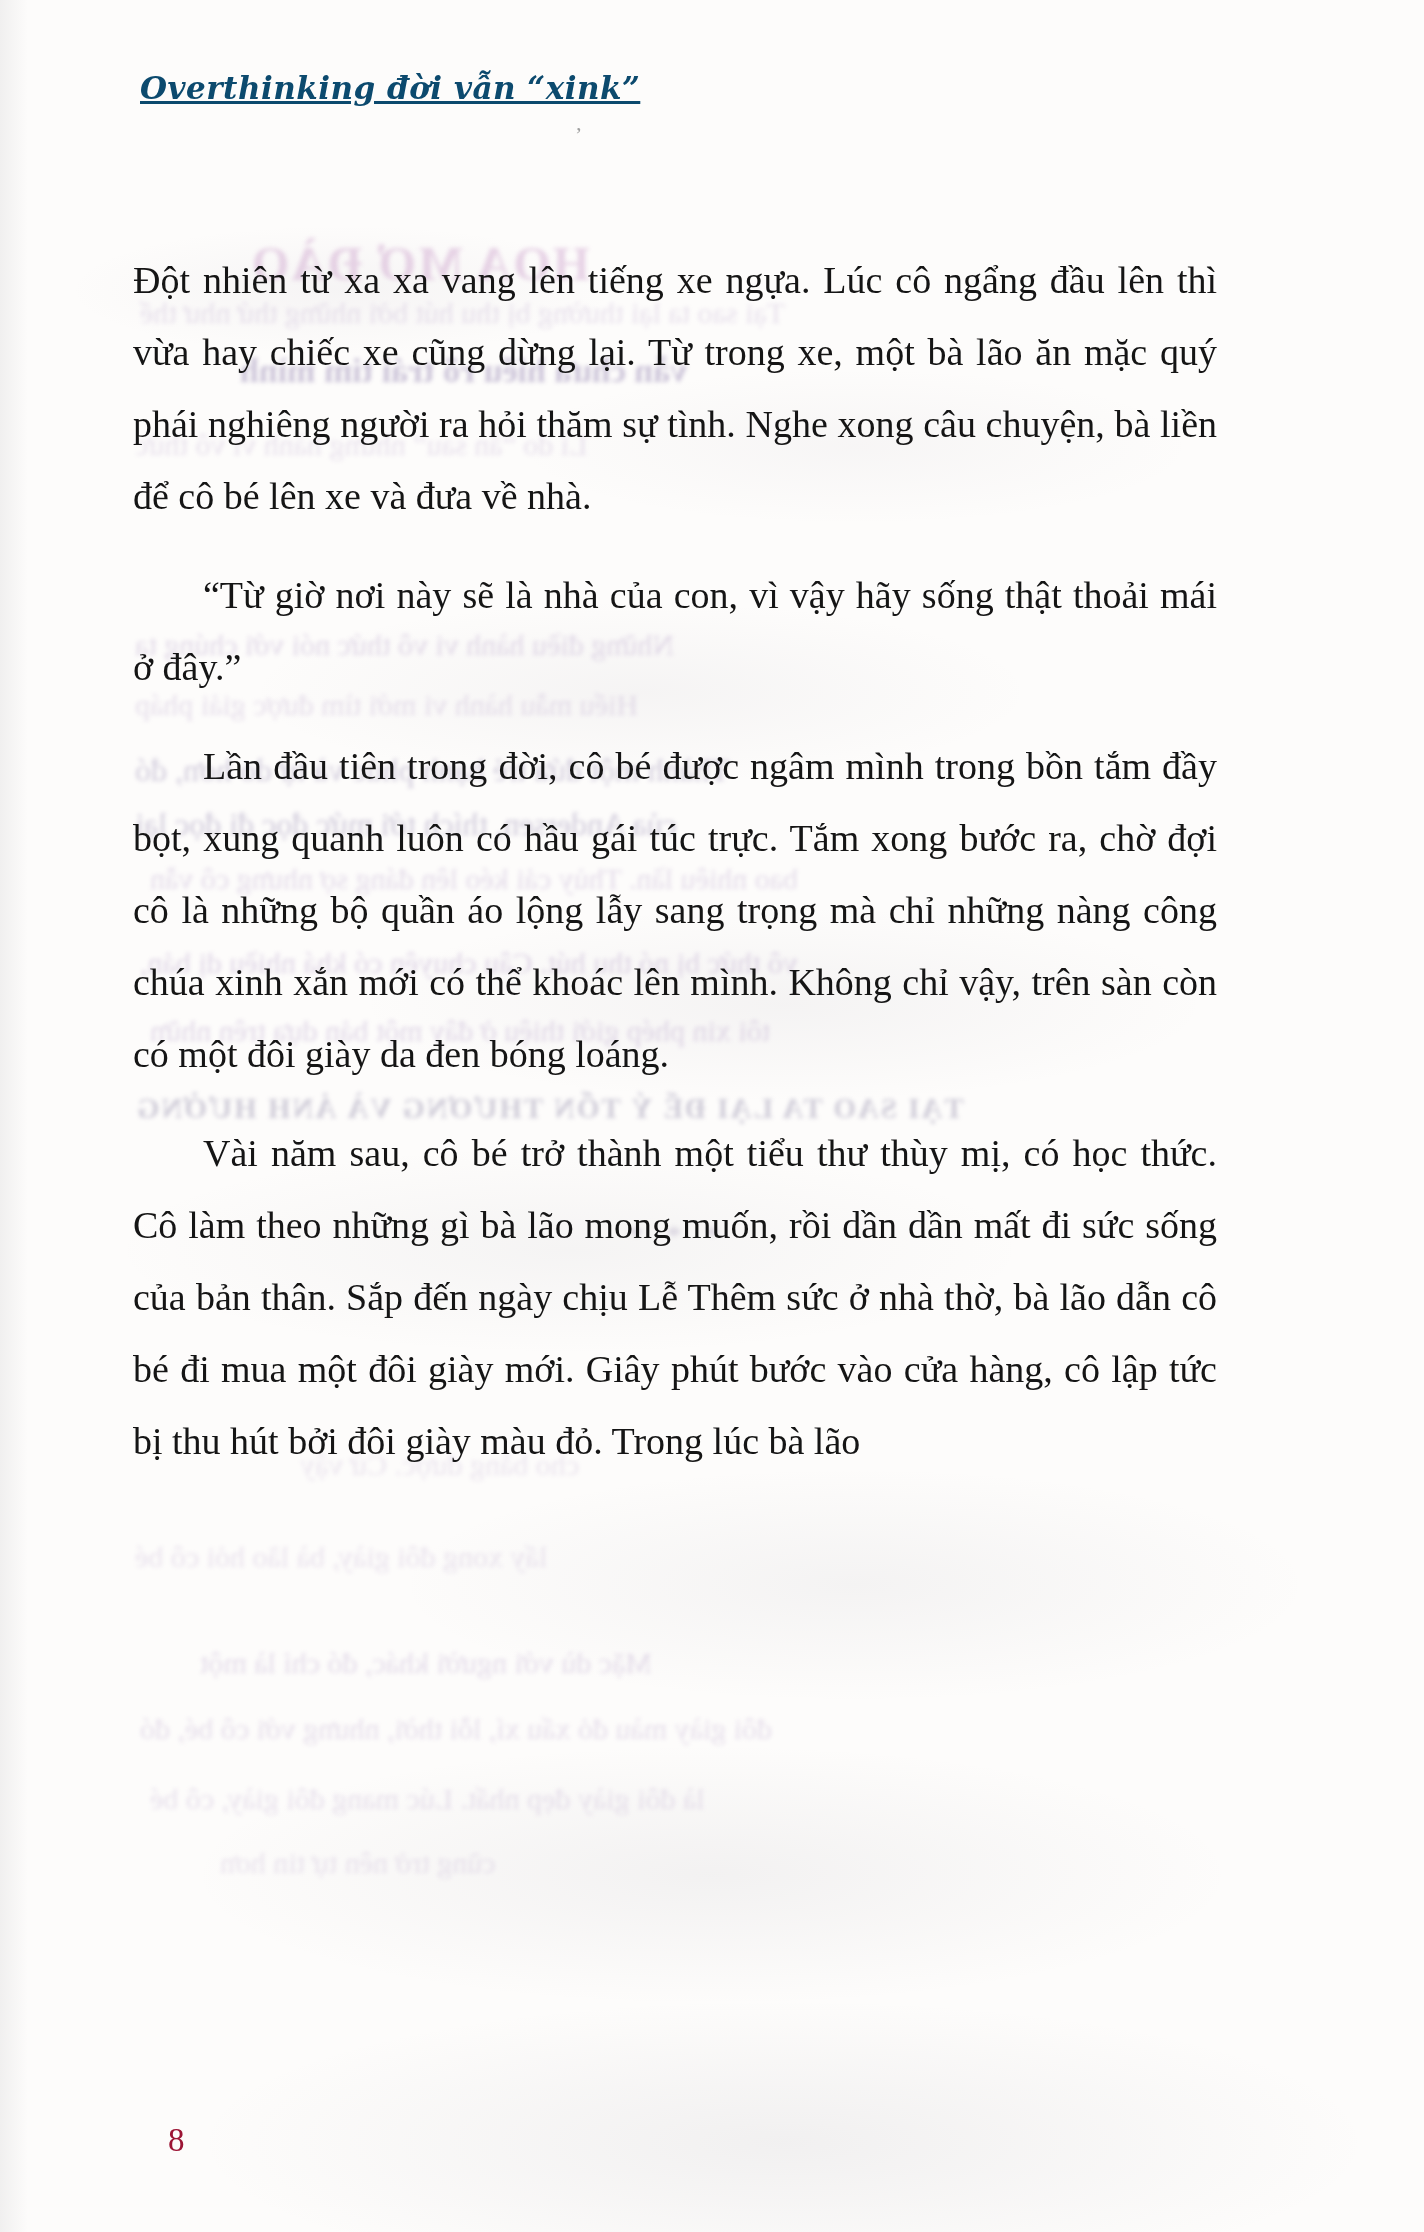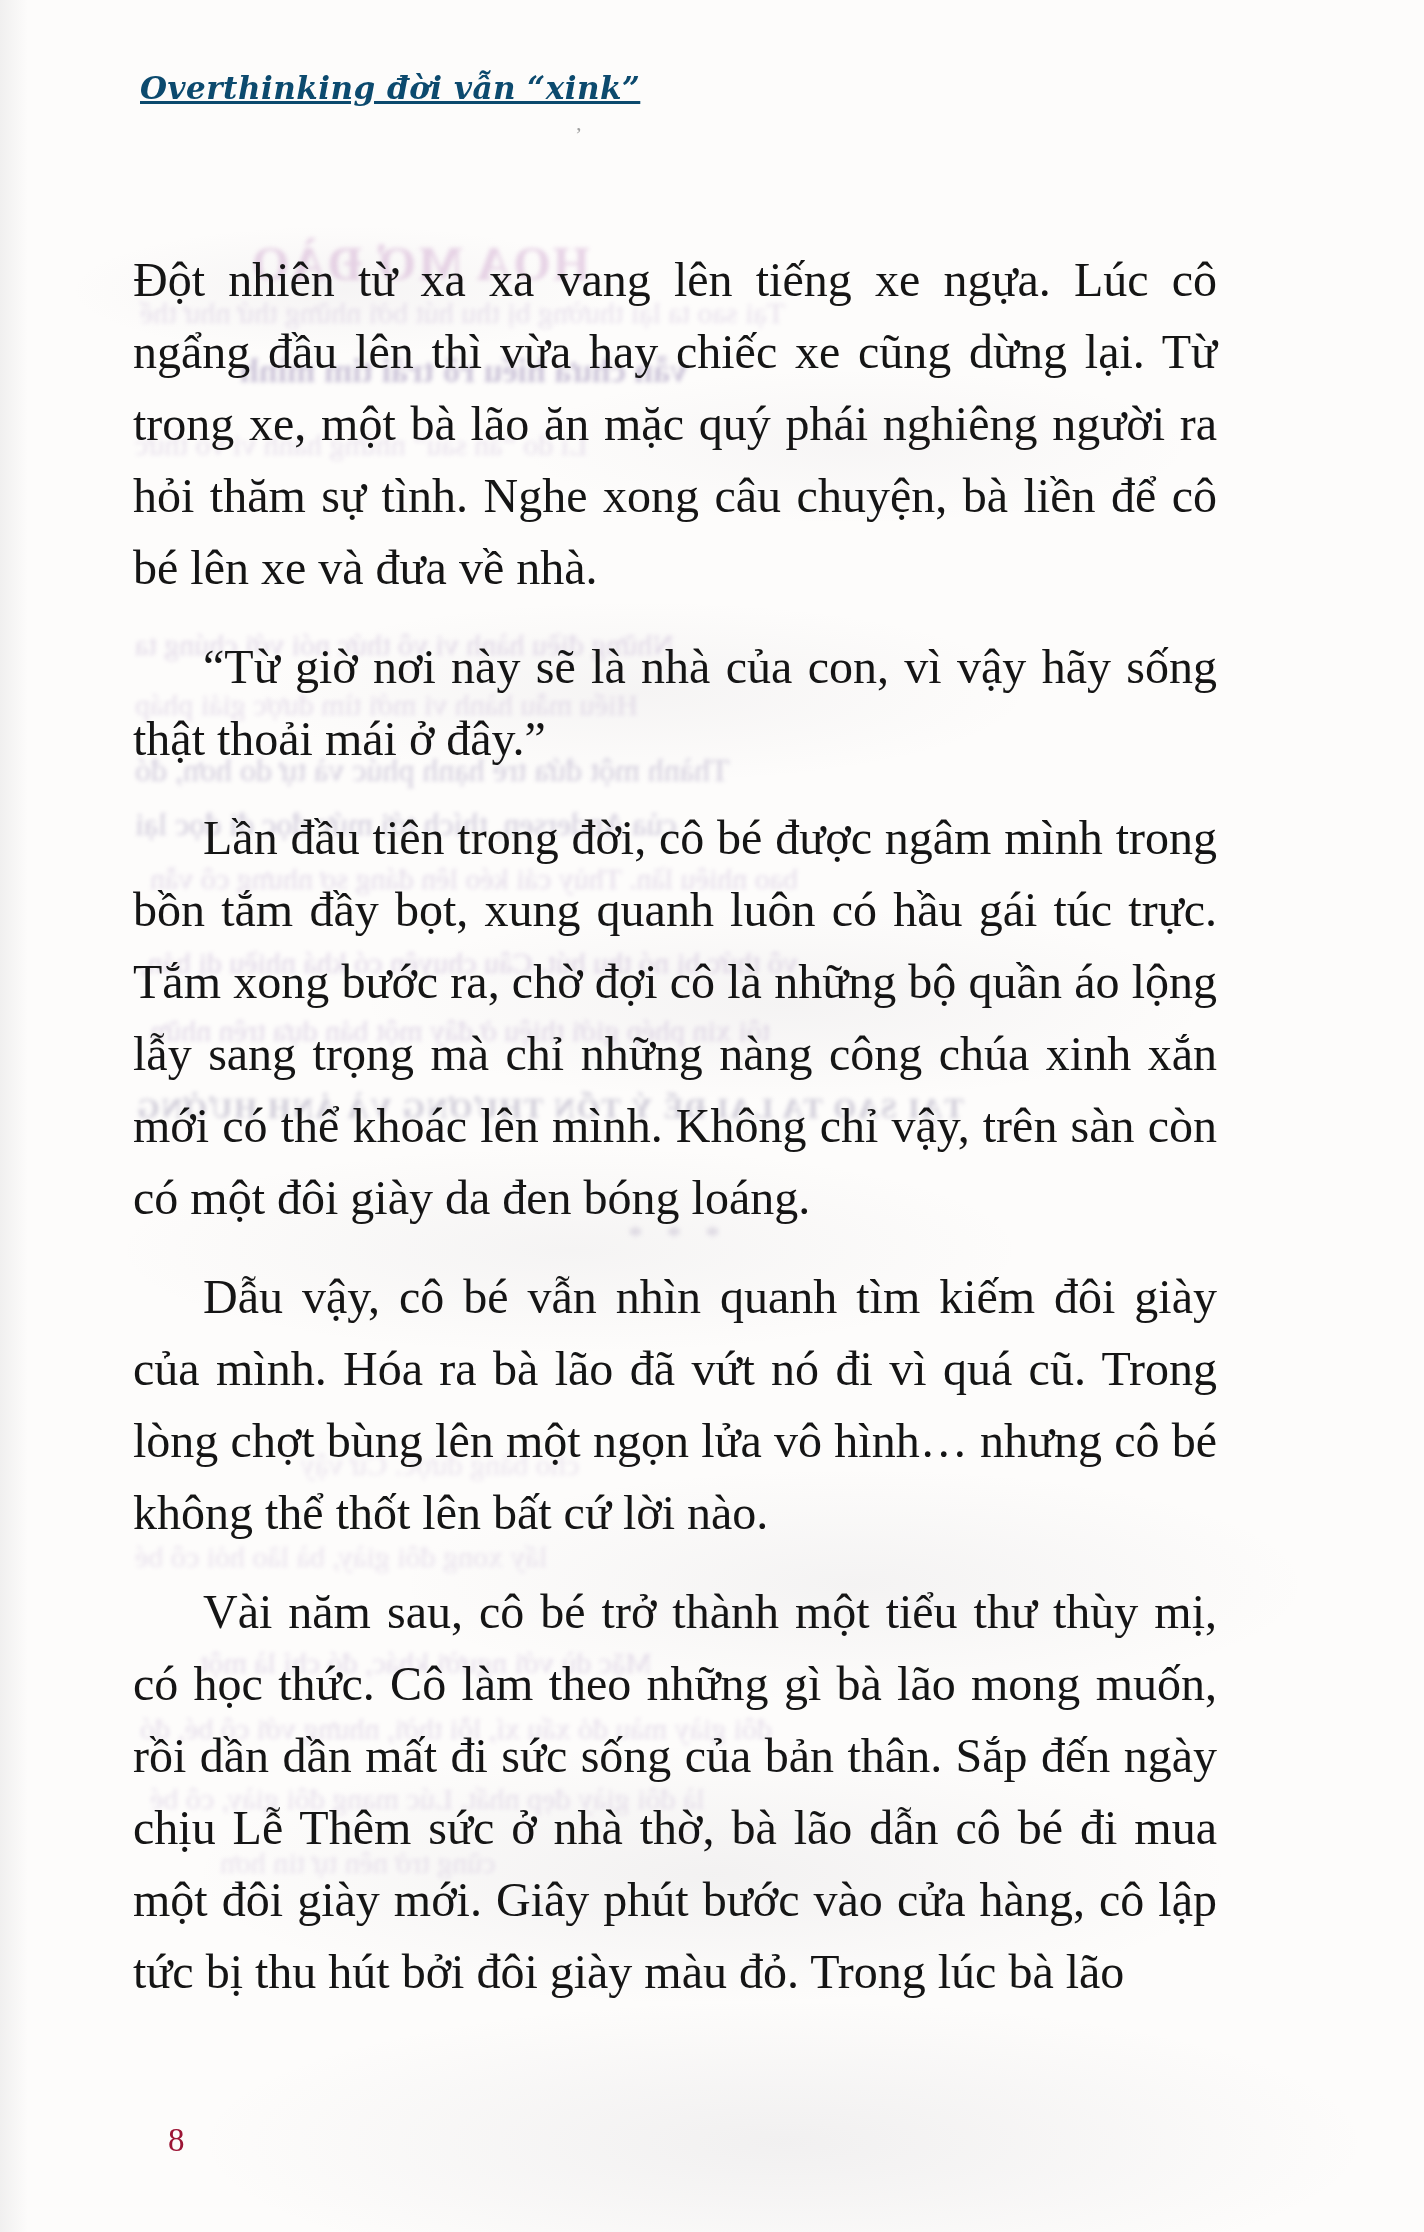--- a/index.html
+++ b/index.html
@@ -30,21 +30,21 @@
     font-style:italic;font-weight:700;
     font-size:31px;letter-spacing:.5px;
     white-space:nowrap;
   }
   .speck{
     position:absolute;left:575px;top:122px;
     font-size:22px;color:#8a8a8a;opacity:.8;
   }
   .text-block{
     position:absolute;left:133px;top:244px;width:1084px;
-    font-size:48px;line-height:72px;color:#151515;
+    font-size:38px;line-height:72px;color:#151515;
     text-align:justify;
   }
   .text-block p{margin:0 0 27px 0;text-indent:70px;}
   .text-block p.no-indent{text-indent:0;}
   .page-number{
     position:absolute;left:168px;top:2122px;
     font-size:33px;
   }
   
   .ghost{
@@ -104,17 +104,16 @@
 <div class="ghost g18">cũng trở nên tự tin hơn</div>
 
 <div class="running-header" style="color: #0c4a6e; text-decoration: underline;">Overthinking đời vẫn “xink”</div>
 
 <div class="speck">’</div>
 
 <div class="text-block">
   <p class="no-indent">Đột nhiên từ xa xa vang lên tiếng xe ngựa. Lúc cô ngẩng đầu lên thì vừa hay chiếc xe cũng dừng lại. Từ trong xe, một bà lão ăn mặc quý phái nghiêng người ra hỏi thăm sự tình. Nghe xong câu chuyện, bà liền để cô bé lên xe và đưa về nhà.</p>
   <p>“Từ giờ nơi này sẽ là nhà của con, vì vậy hãy sống thật thoải mái ở đây.”</p>
   <p>Lần đầu tiên trong đời, cô bé được ngâm mình trong bồn tắm đầy bọt, xung quanh luôn có hầu gái túc trực. Tắm xong bước ra, chờ đợi cô là những bộ quần áo lộng lẫy sang trọng mà chỉ những nàng công chúa xinh xắn mới có thể khoác lên mình. Không chỉ vậy, trên sàn còn có một đôi giày da đen bóng loáng.</p>
-  <p>Dẫu vậy, cô bé vẫn nhìn quanh tìm kiếm đôi giày của mình. Hóa ra bà lão đã vứt nó đi vì quá cũ. Trong lòng chợt bùng lên một ngọn lửa vô hình… nhưng cô bé không thể thốt lên bất cứ lời nào.</p>
   <p>Vài năm sau, cô bé trở thành một tiểu thư thùy mị, có học thức. Cô làm theo những gì bà lão mong muốn, rồi dần dần mất đi sức sống của bản thân. Sắp đến ngày chịu Lễ Thêm sức ở nhà thờ, bà lão dẫn cô bé đi mua một đôi giày mới. Giây phút bước vào cửa hàng, cô lập tức bị thu hút bởi đôi giày màu đỏ. Trong lúc bà lão</p>
 </div>
 
 <div class="page-number" style="color: rgb(156, 21, 53);">8</div>
 
 </body></html>

